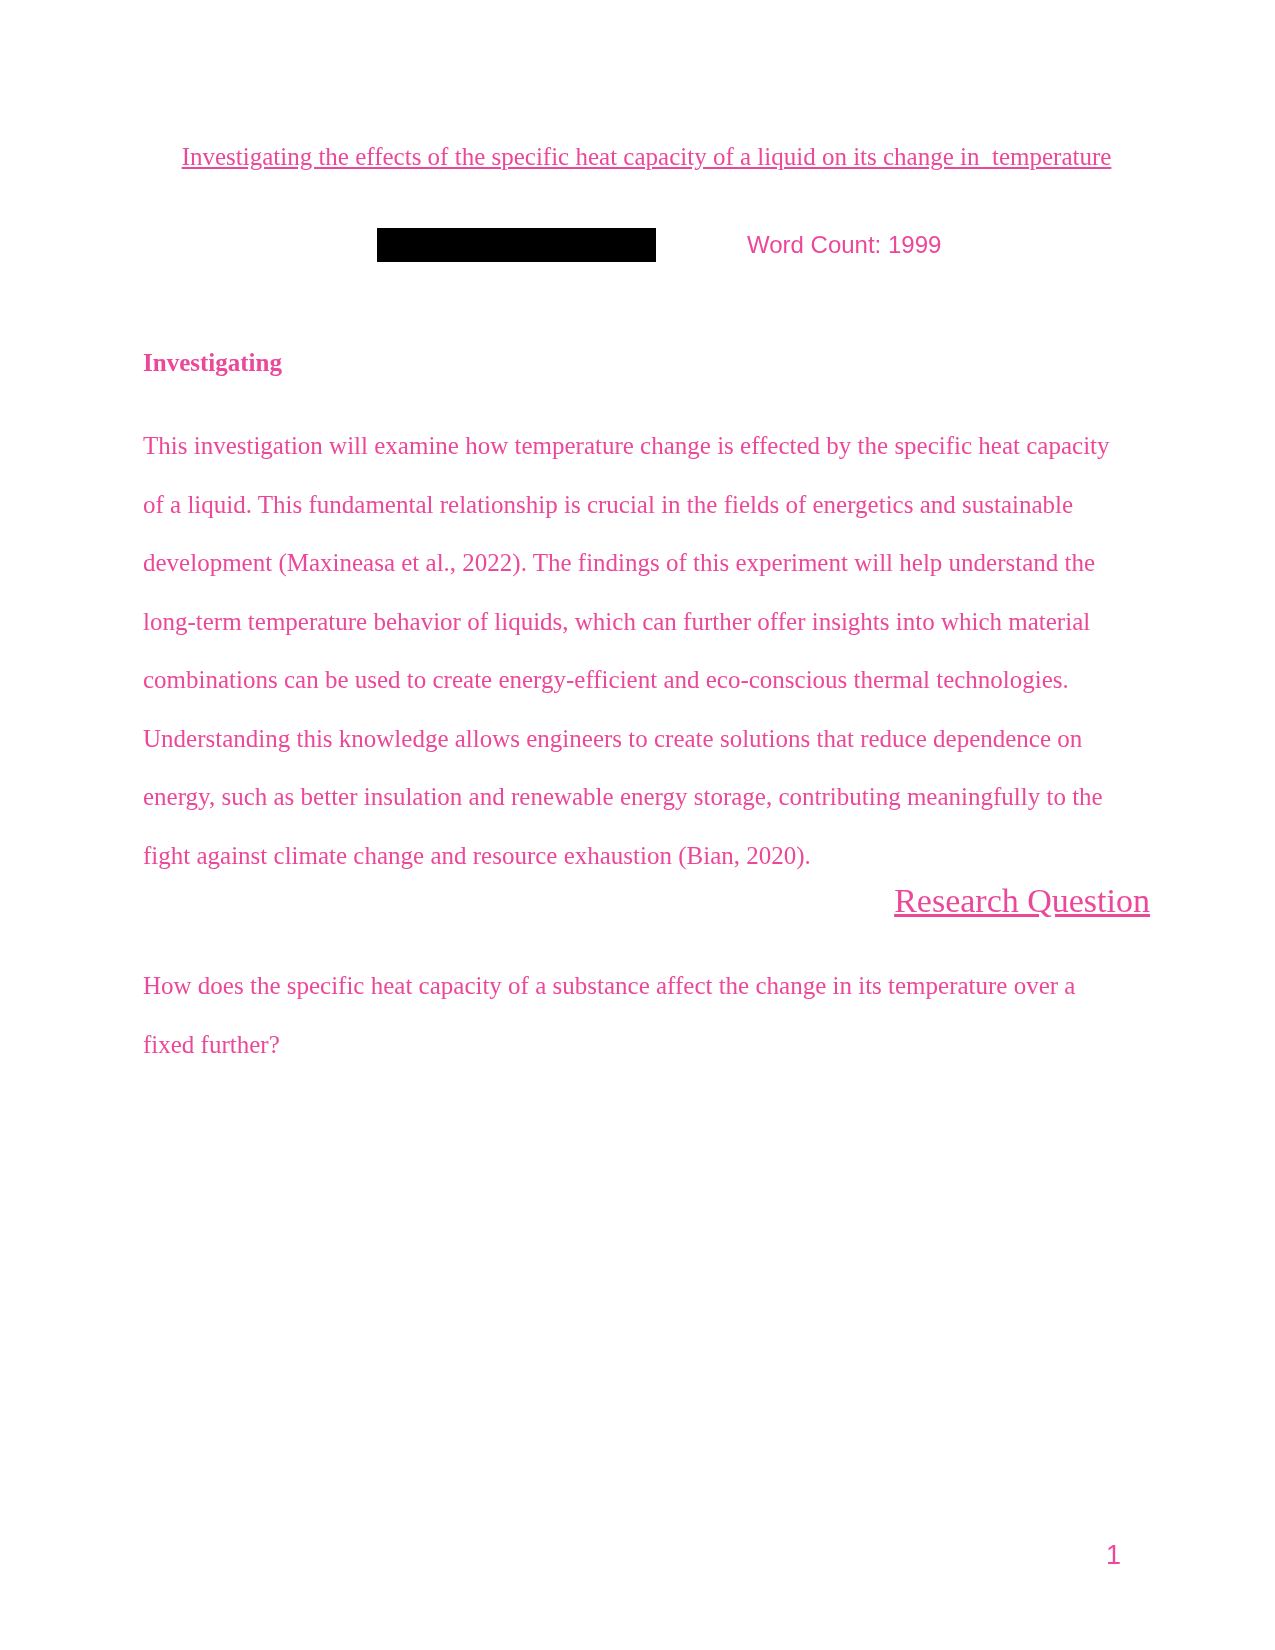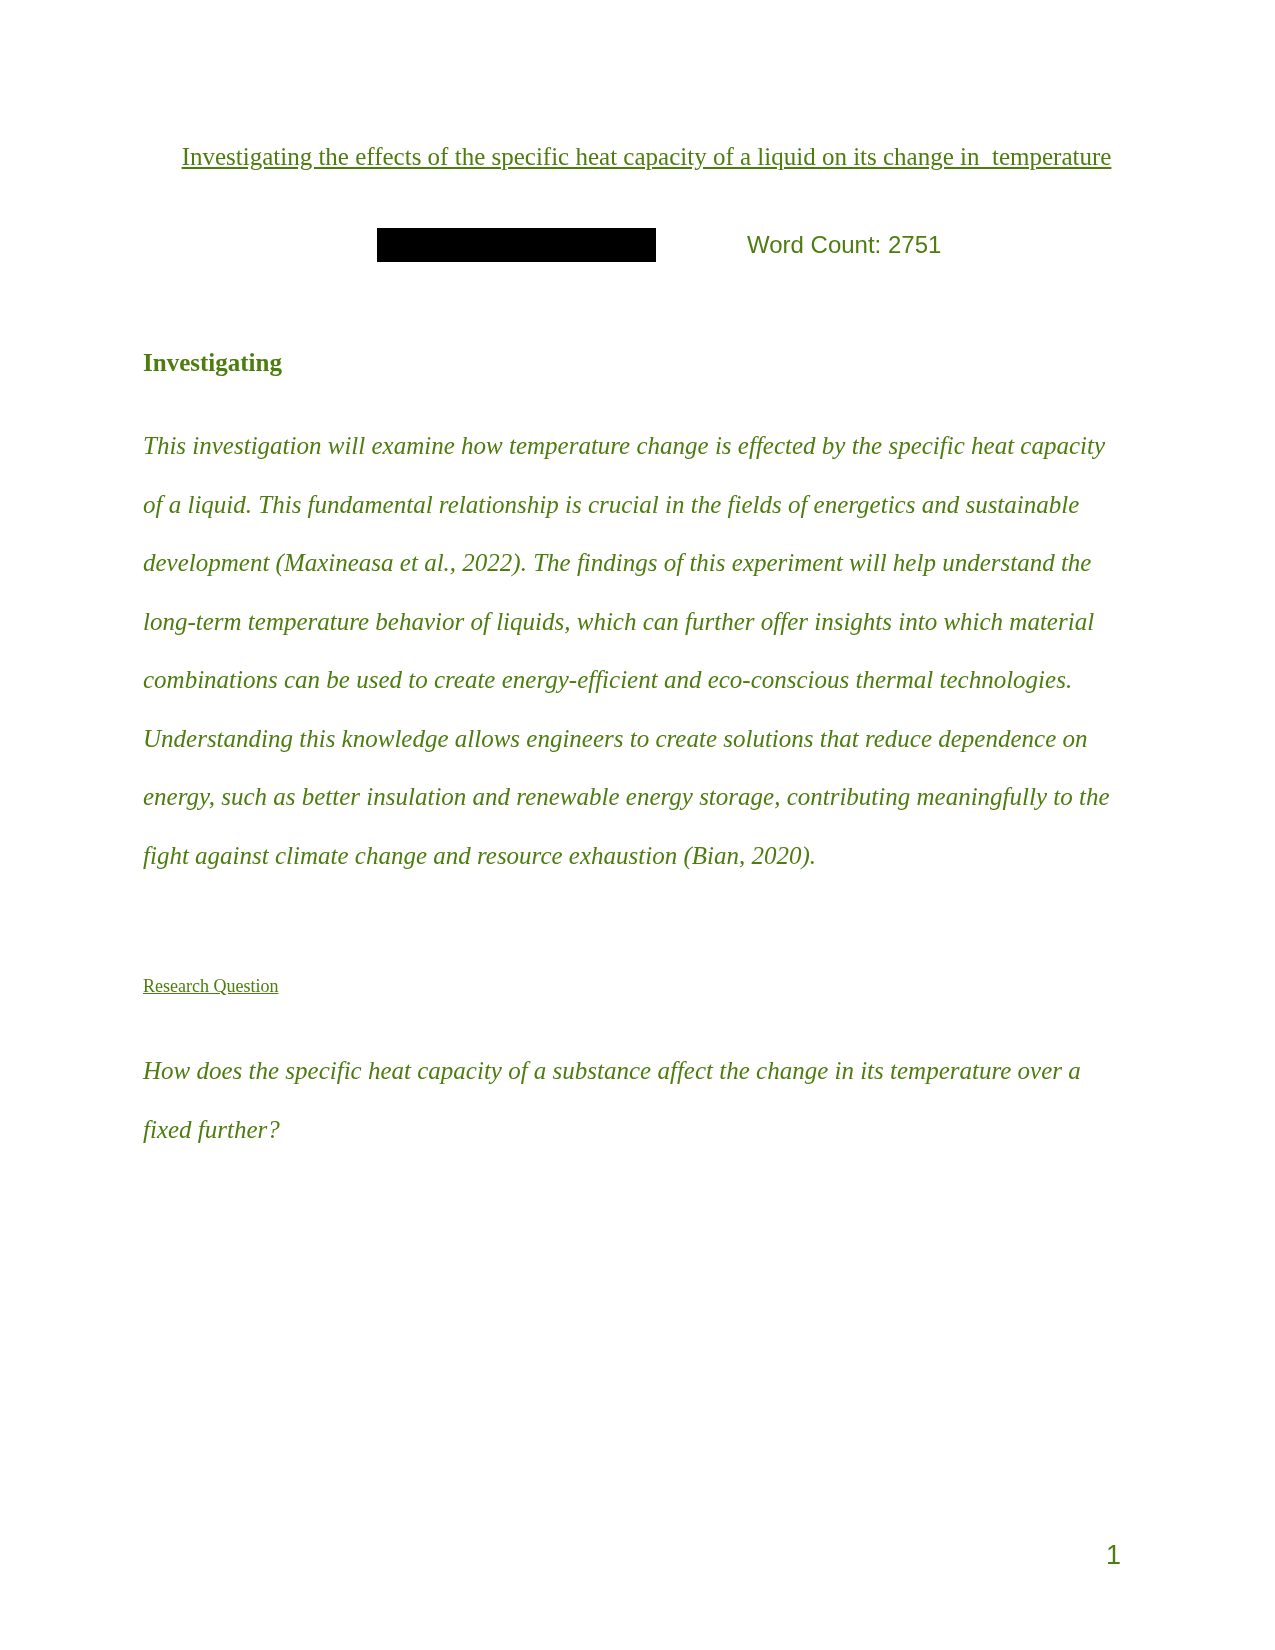--- a/index.html
+++ b/index.html
@@ -2,21 +2,21 @@
 <html><head>
 <meta charset="utf-8">
 <style>
   * { margin: 0; padding: 0; box-sizing: border-box; }
   html, body { background: #ffffff; }
   .page {
     position: relative;
     width: 1275px;
     height: 1650px;
     background: #ffffff;
-    color: #4d7c0f;
+    color: #ec4899;
     font-family: "Liberation Serif", "DejaVu Serif", serif;
     overflow: hidden;
   }
   .content {
     padding-left: 143px;
     padding-right: 125px;
   }
   .doc-title {
     padding-top: 141px;
     font-size: 25px;
@@ -46,33 +46,32 @@
     line-height: 34px;
     white-space: pre;
   }
   .section-heading-bold {
     margin-top: 85px;
     font-size: 25px;
     font-weight: bold;
     line-height: 32px;
   }
   .section-heading-underline {
-    margin-top: 85px;
-    font-size: 18px;
+    font-size: 34px;
     font-weight: normal;
     line-height: 32px;
     text-decoration: underline;
+    text-align: right;
   }
   .body-text {
     margin-top: 38px;
     font-size: 25px;
     line-height: 58.5px;
     white-space: pre-line;
     text-align: left;
-    font-style: italic;
   }
   .body-text.rq {
     margin-top: 40px;
   }
   .page-number {
     position: absolute;
     top: 1540px;
     left: 1106px;
     font-family: "Liberation Sans", "DejaVu Sans", sans-serif;
     font-size: 27px;
@@ -82,21 +81,21 @@
 </head>
 <body>
 
 <div class="page">
   <div class="content">
 
     <div class="doc-title">Investigating the effects of the specific heat capacity of a liquid on its change in  temperature</div>
 
     <div class="byline-row">
       <div class="redaction-bar"></div>
-      <div class="word-count">Word Count: 2751</div>
+      <div class="word-count">Word Count: 1999</div>
     </div>
 
     <div class="section-heading-bold">Investigating</div>
 
     <div class="body-text">This investigation will examine how temperature change is effected by the specific heat capacity
 of a liquid. This fundamental relationship is crucial in the fields of energetics and sustainable
 development (Maxineasa et al., 2022). The findings of this experiment will help understand the
 long-term temperature behavior of liquids, which can further offer insights into which material
 combinations can be used to create energy-efficient and eco-conscious thermal technologies.
 Understanding this knowledge allows engineers to create solutions that reduce dependence on

